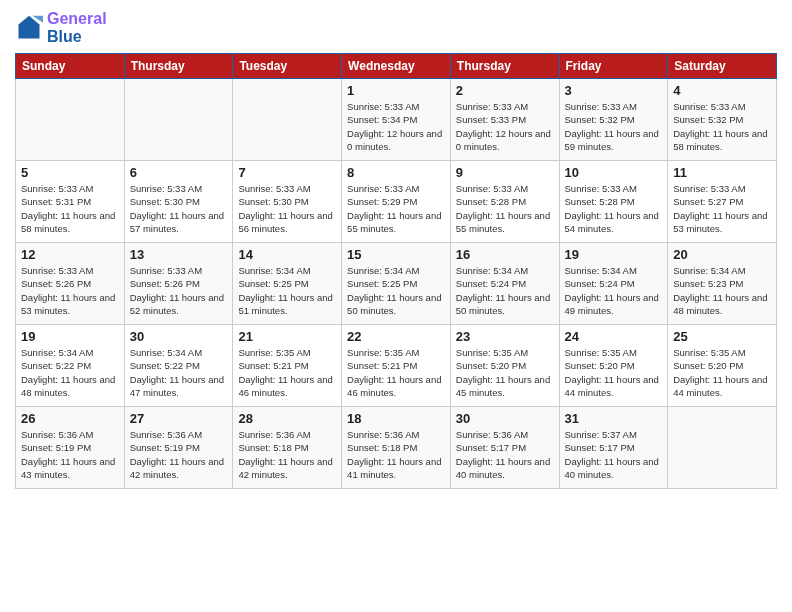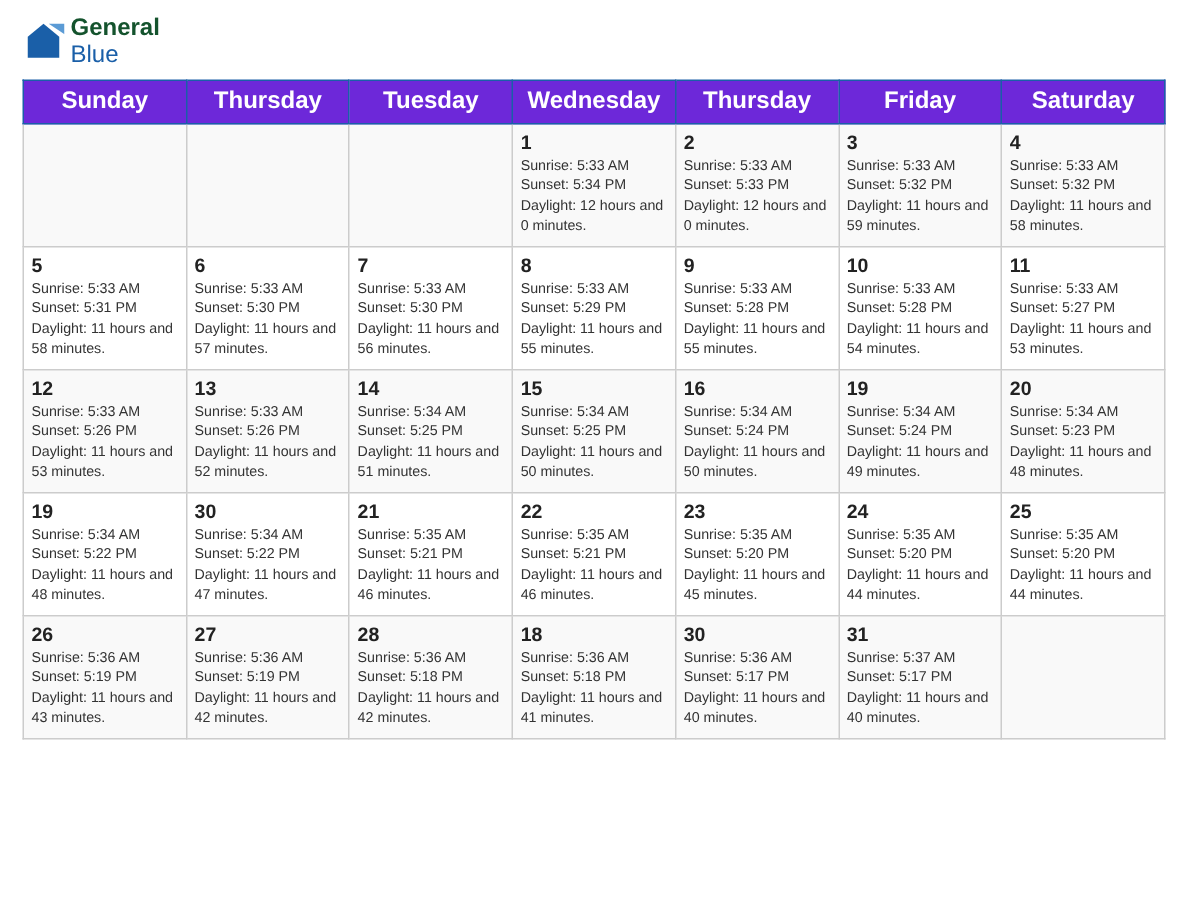--- a/index.html
+++ b/index.html
@@ -26,25 +26,25 @@
       gap: 4px;
     }
     .logo-text {
       display: flex;
       flex-direction: column;
       line-height: 1.1;
     }
     .logo-general {
       font-size: 16px;
       font-weight: bold;
-      color: #14532d;
+      color: #8b5cf6;
     }
     .logo-blue {
       font-size: 16px;
-      font-weight: normal;
+      font-weight: bold;
       color: #1a5fa8;
     }
     .logo-icon {
       width: 28px;
       height: 28px;
     }
     .title-area {
       text-align: right;
     }
     .month-title {
@@ -55,25 +55,25 @@
     .subtitle {
       font-size: 14px;
       color: #555;
     }
     table {
       width: 100%;
       border-collapse: collapse;
       table-layout: fixed;
     }
     thead tr th {
-      background-color: #6d28d9;
+      background-color: #b91c1c;
       color: white;
-      text-align: center;
+      text-align: left;
       padding: 5px 6px;
-      font-size: 16px;
+      font-size: 12px;
       font-weight: bold;
       border: 1px solid #1a5fa8;
     }
     tbody tr td {
       border: 1px solid #ccc;
       vertical-align: top;
       padding: 4px 5px;
       font-size: 10px;
       color: #333;
       height: 82px;

